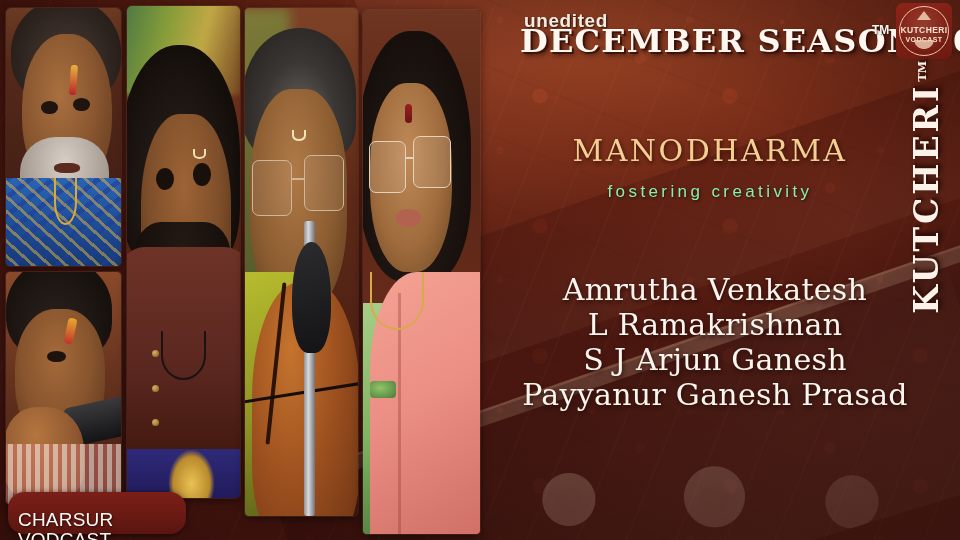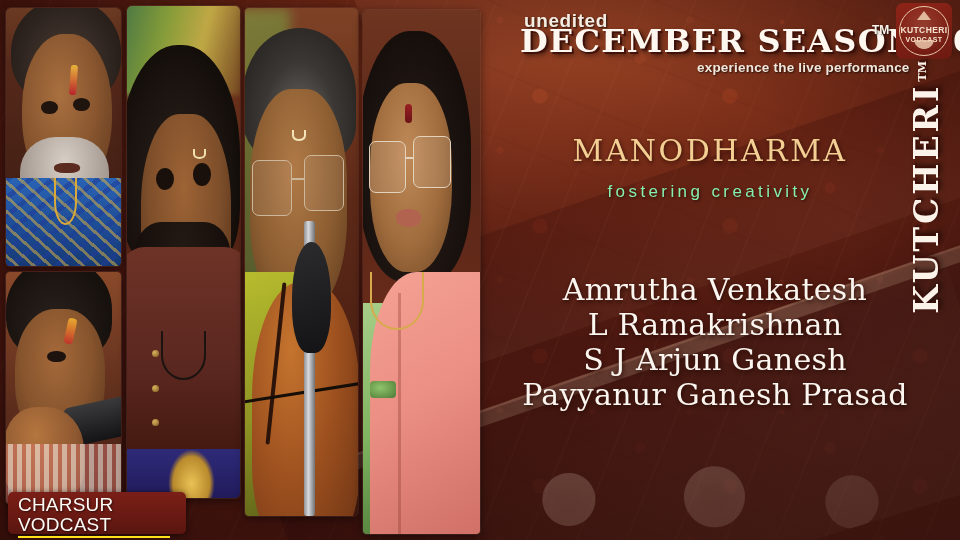--- a/index.html
+++ b/index.html
@@ -279,24 +279,24 @@
     font-family:"DejaVu Serif",serif;
   }
   .artist{
     font-size:30px;color:#fbf5ef;line-height:1.17;letter-spacing:.3px;
     text-shadow:1px 2px 4px rgba(35,8,4,.85);
     white-space:nowrap;
   }
 
   
   .vodcast{
-    position:absolute;left:8px;top:492px;width:178px;height:42px;border-radius:5px;
+    position:absolute;left:8px;top:492px;width:178px;height:42px;border-radius:16px;
     background:linear-gradient(180deg,#7a1f17 0%,#6a1a13 55%,#5a1510 100%);
     box-shadow:0 1px 6px rgba(0,0,0,.6);
-    padding:3px 0 0 10px;
+    padding:18px 0 0 10px;
   }
   .vodcast-t1{
     font-size:19px;font-weight:400;color:#fdfaf6;letter-spacing:.2px;line-height:1.05;
     text-shadow:1px 1px 2px rgba(0,0,0,.6);
   }
   .vodcast-rule{width:152px;height:2px;background:#ffe01a;margin:1px 0 2px 0;}
   .vodcast-t2{
     font-size:11px;font-weight:700;color:#f3e7da;letter-spacing:1.6px;line-height:1;
     text-shadow:1px 1px 2px rgba(0,0,0,.6);
   }
@@ -399,21 +399,20 @@
         <div class="brooch"></div>
       </div>
     </div>
   </div>
 
   <div class="unedited">unedited</div>
   <div class="season-wrap">
     <div class="season">DECEMBER SEASON 2023</div>
   </div>
   <div class="season-tm">TM</div>
-  <div class="tagline">experience the live performance</div>
 
   <div class="badge">
     <div class="badge-ring">
       <div class="badge-gopuram"></div>
       <div class="badge-t1">KUTCHERI</div>
       <div class="badge-t2">VODCAST</div>
       <div class="badge-lotus"></div>
     </div>
   </div>
 

